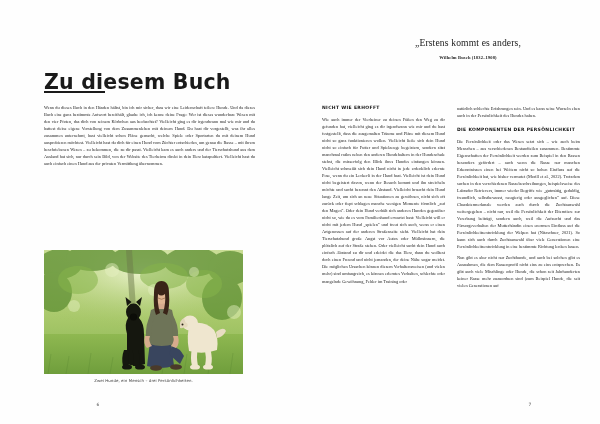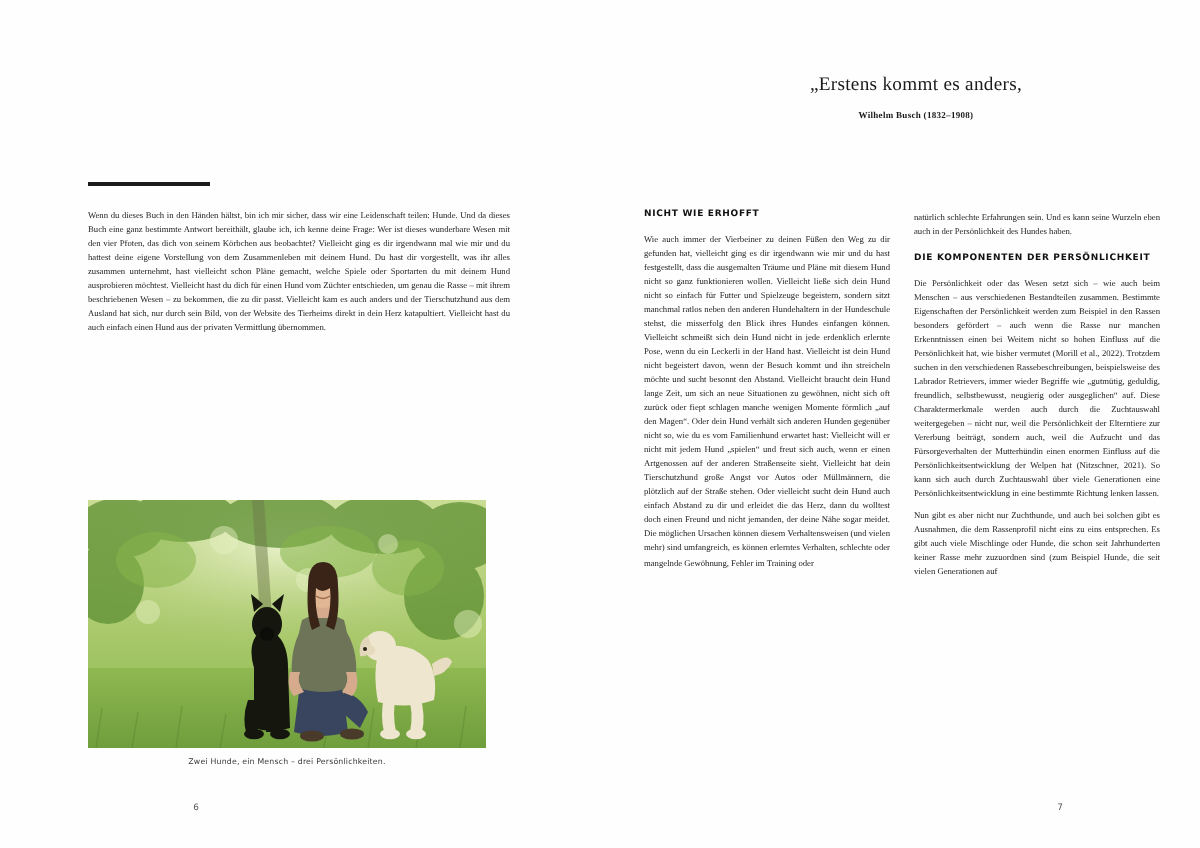--- a/index.html
+++ b/index.html
@@ -106,21 +106,21 @@
 
   
   .page-right {
     position: relative;
     width: 300px;
     height: 424px;
     background: #fefefe;
   }
   .epigraph {
     position: absolute;
-    left: 36px;
+    left: 46px;
     top: 36px;
     width: 244px;
     text-align: center;
   }
   .epigraph .quote {
     font-family: "Liberation Serif", serif;
     font-size: 9.6px;
     line-height: 1.45;
     color: #1a1a1a;
     letter-spacing: 0.15px;
@@ -176,20 +176,21 @@
   }
   .folio-right span { margin-left: 160px; }
 </style>
 </head>
 <body>
 
 <div class="spread">
 
   <div class="page-left">
 
+    <h1 class="chapter-title">Zu diesem Buch</h1>
     <div class="title-rule"></div>
 
     <div class="left-body">
       <p>Wenn du dieses Buch in den Händen hältst, bin ich mir sicher, dass wir eine Leidenschaft teilen: Hunde. Und da dieses Buch eine ganz bestimmte Antwort bereithält, glaube ich, ich kenne deine Frage: Wer ist dieses wunderbare Wesen mit den vier Pfoten, das dich von seinem Körbchen aus beobachtet? Vielleicht ging es dir irgendwann mal wie mir und du hattest deine eigene Vorstellung von dem Zusammenleben mit deinem Hund. Du hast dir vorgestellt, was ihr alles zusammen unternehmt, hast vielleicht schon Pläne gemacht, welche Spiele oder Sportarten du mit deinem Hund ausprobieren möchtest. Vielleicht hast du dich für einen Hund vom Züchter entschieden, um genau die Rasse – mit ihrem beschriebenen Wesen – zu bekommen, die zu dir passt. Vielleicht kam es auch anders und der Tierschutzhund aus dem Ausland hat sich, nur durch sein Bild, von der Website des Tierheims direkt in dein Herz katapultiert. Vielleicht hast du auch einfach einen Hund aus der privaten Vermittlung übernommen.</p>
     </div>
 
     <figure class="figure" style="margin:0;">
       <div class="photo">
         <svg width="199" height="124" viewBox="0 0 199 124" xmlns="http://www.w3.org/2000/svg" role="img">
           <defs>

